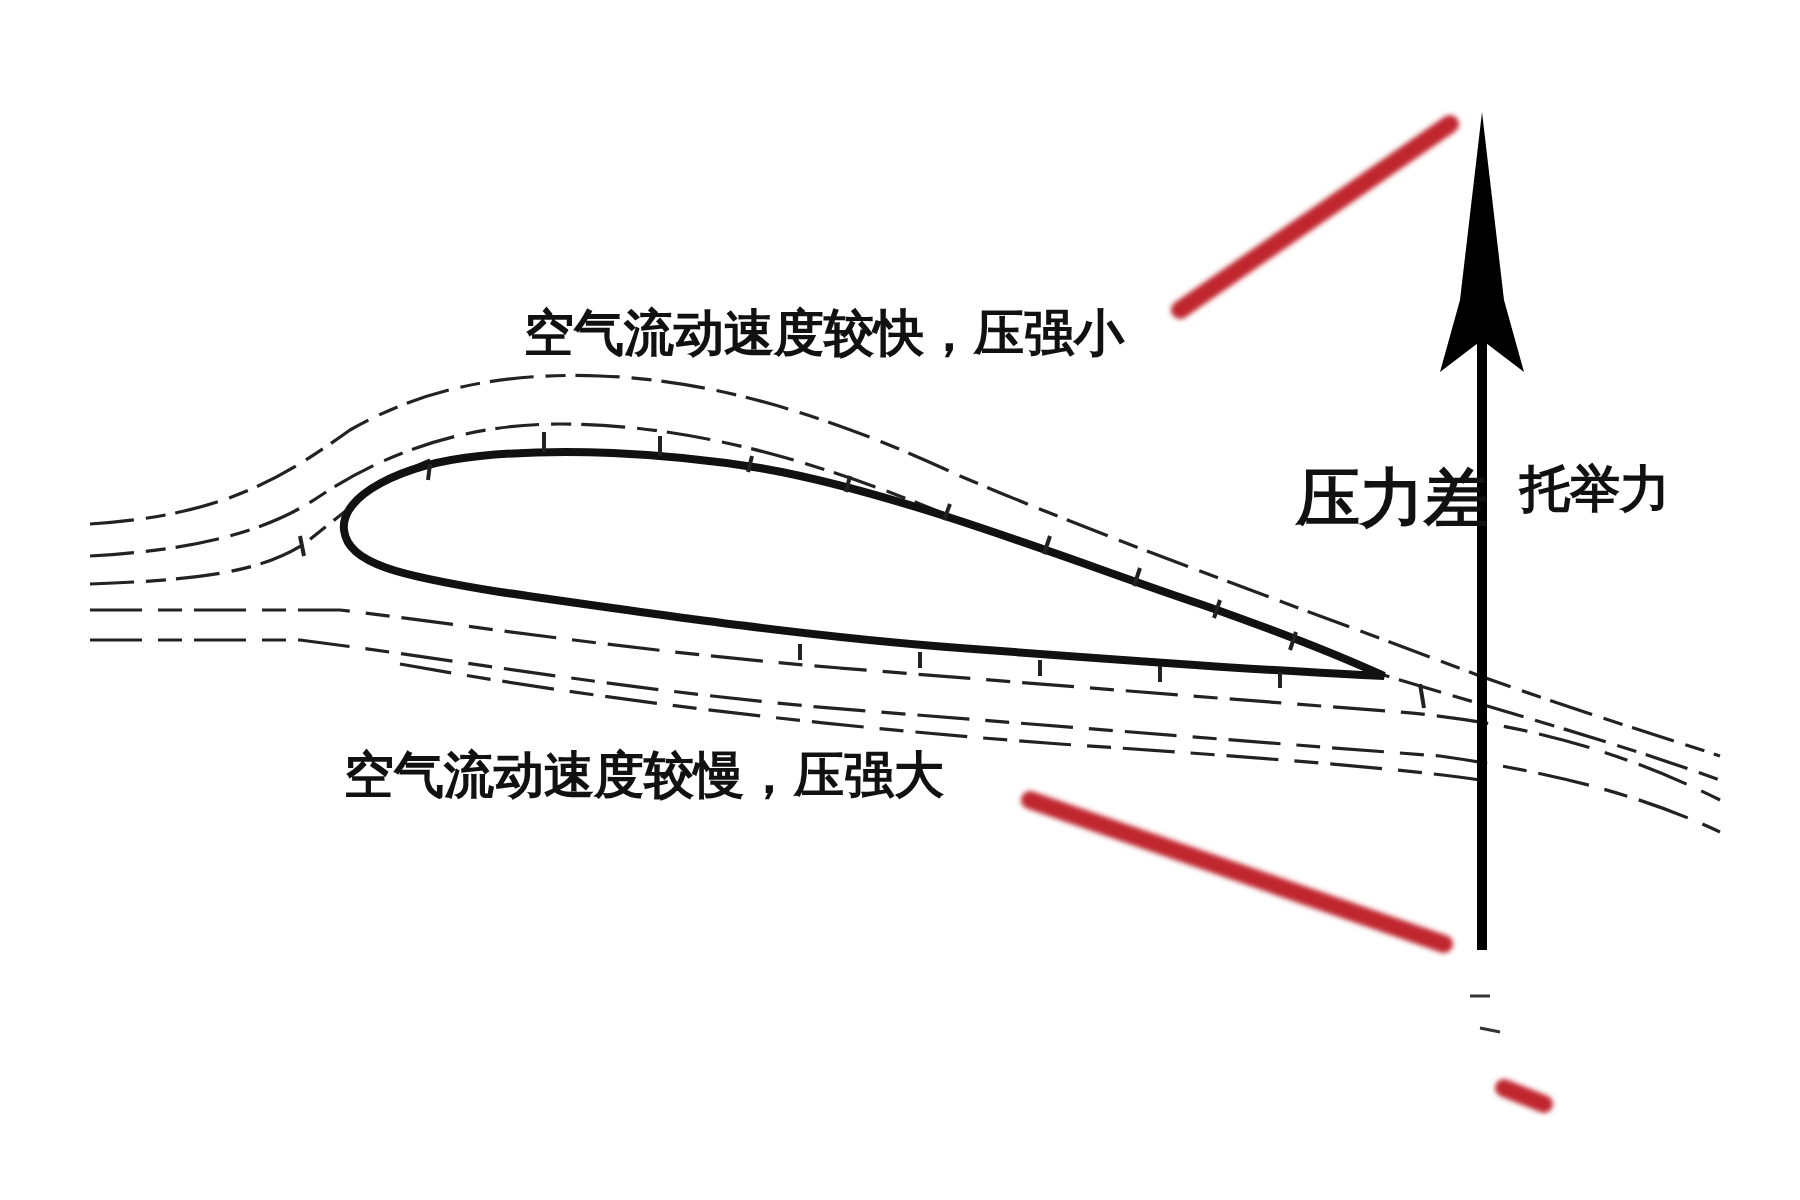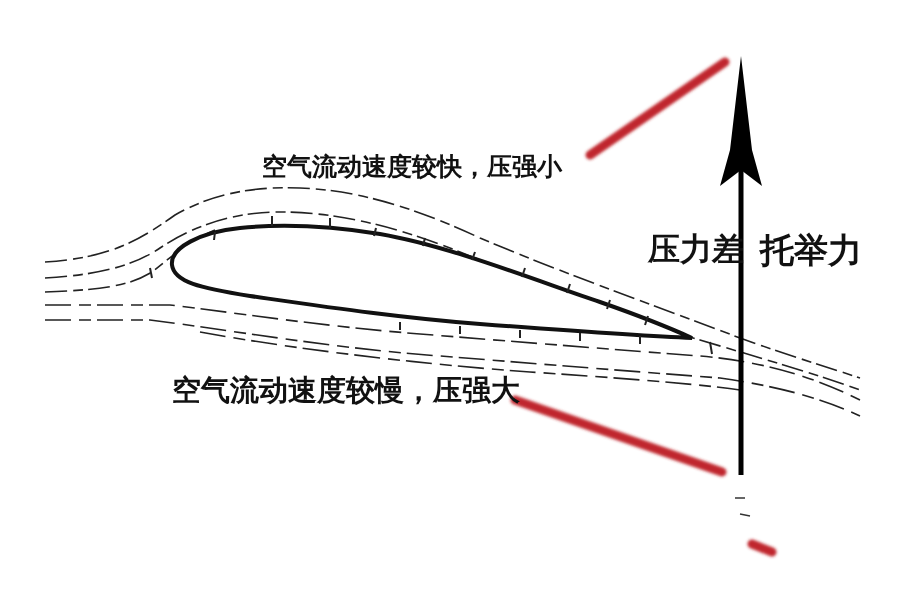--- a/index.html
+++ b/index.html
@@ -2,23 +2,23 @@
 <html><head>
   <meta charset="utf-8">
   <style>
     html, body { margin: 0; padding: 0; background: #ffffff; }
     body { width: 900px; height: 600px; position: relative; overflow: hidden;
            font-family: "DejaVu Sans", sans-serif; }
     #diagram { position: absolute; left: 0; top: 0; width: 900px; height: 600px; }
     .label { position: absolute; font-weight: bold; color: #111111; white-space: nowrap;
              font-family: Liberation Serif, serif; letter-spacing: 0px; }
     #label-top { left: 262px; top: 150px; font-size: 25px; }
-    #label-bottom { left: 172px; top: 371px; font-size: 29px; }
+    #label-bottom { left: 172px; top: 371px; font-size: 25px; }
     #label-pressure-diff { left: 648px; top: 228px; font-size: 32px; }
-    #label-lift { left: 760px; top: 228px; font-size: 34px; }
+    #label-lift { left: 760px; top: 228px; font-size: 25px; }
   </style>
 </head>
 <body>
 
 <svg id="diagram" viewBox="0 0 900 600" xmlns="http://www.w3.org/2000/svg">
   <defs>
     <filter id="blur1" x="-10%" y="-50%" width="120%" height="200%">
       <feGaussianBlur stdDeviation="1.4"></feGaussianBlur>
     </filter>
   </defs>

